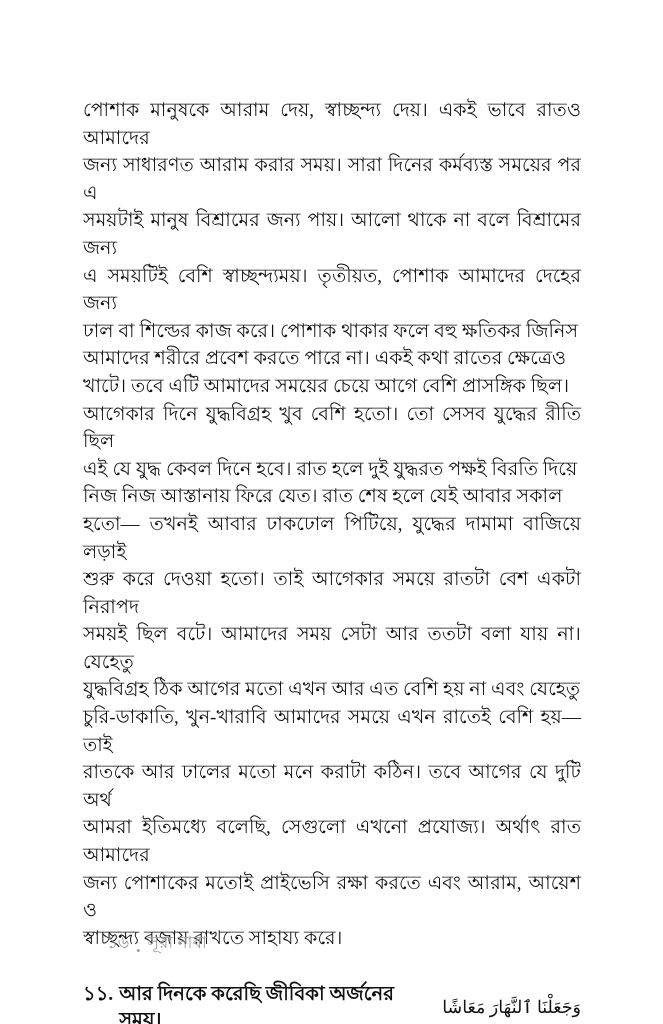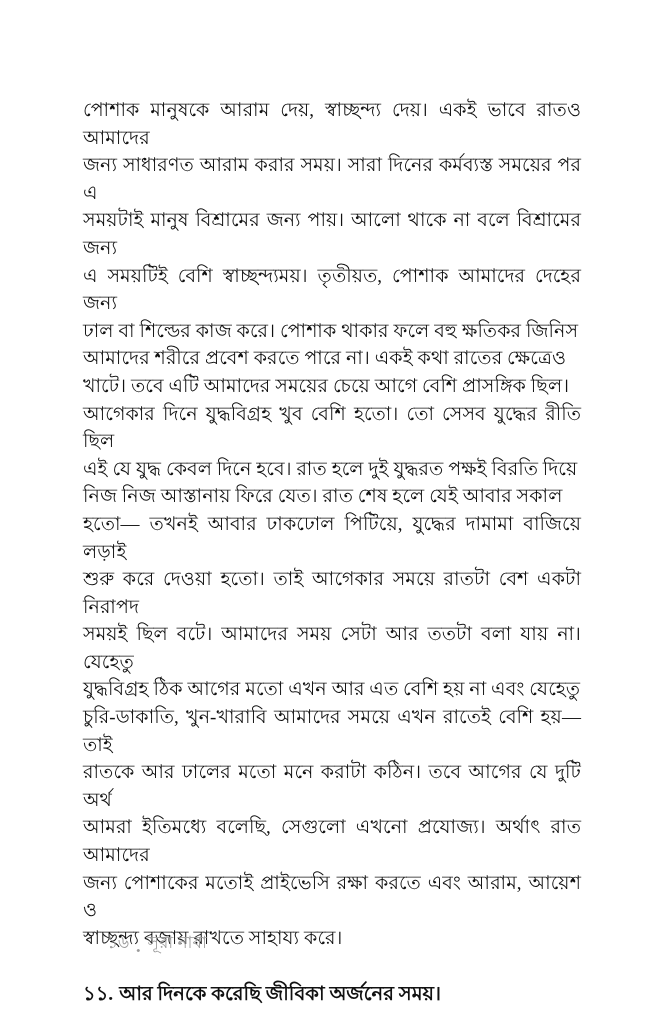--- a/index.html
+++ b/index.html
@@ -82,20 +82,21 @@
 রাতকে আর ঢালের মতো মনে করাটা কঠিন। তবে আগের যে দুটি অর্থ
 আমরা ইতিমধ্যে বলেছি, সেগুলো এখনো প্রযোজ্য। অর্থাৎ রাত আমাদের
 জন্য পোশাকের মতোই প্রাইভেসি রক্ষা করতে এবং আরাম, আয়েশ ও
 স্বাচ্ছন্দ্য বজায় রাখতে সাহায্য করে।</p>
 
     <div class="verse-row">
       <h2 class="verse-title" style="margin:0; display:flex;">
         <span class="verse-number">১১.</span>
         <span>আর দিনকে করেছি জীবিকা অর্জনের সময়।</span>
       </h2>
+      <span class="arabic">وَجَعَلْنَا ٱلنَّهَارَ مَعَاشًا</span>
     </div>
 
   </main>
 
   <footer class="page-footer">
     <span>১৬</span>
     <span class="footer-sep">•</span>
     <span>সূরা নাবা</span>
   </footer>
 

